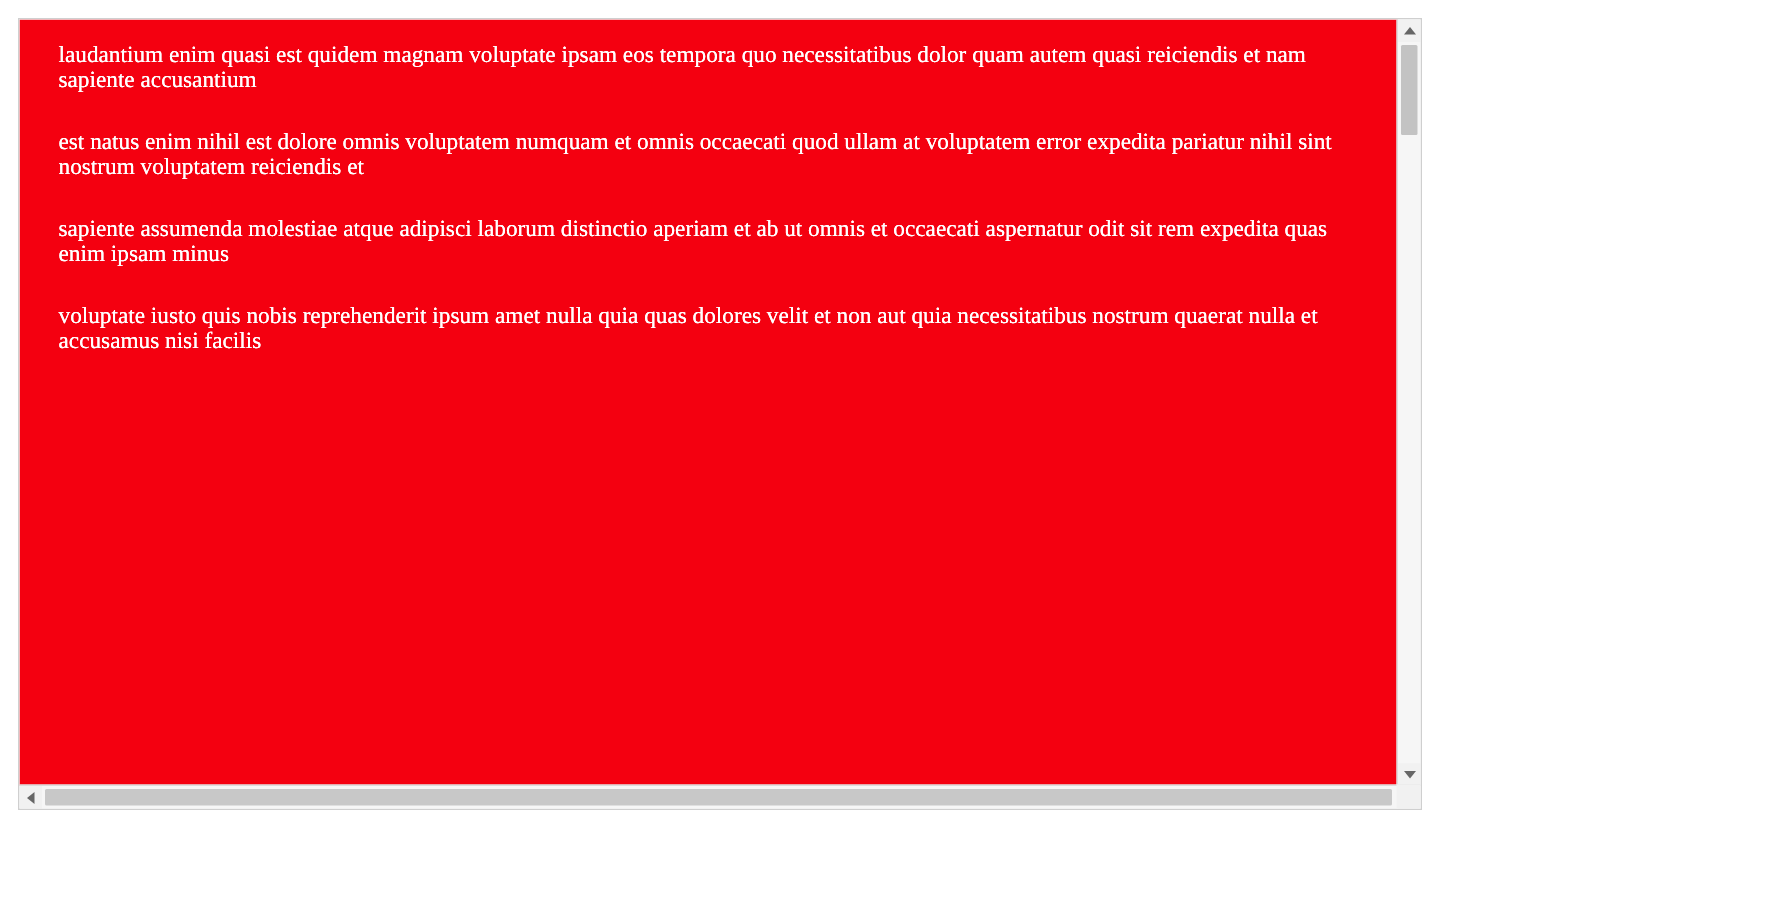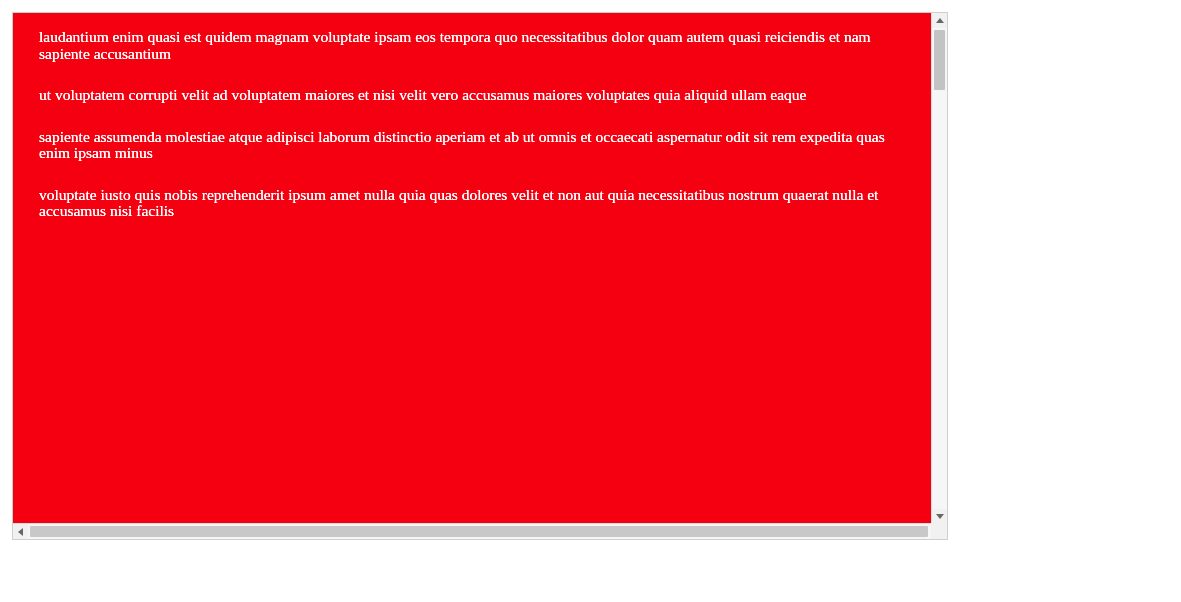--- a/index.html
+++ b/index.html
@@ -182,21 +182,21 @@
 </head>
 <body>
 
 <div id="app">
 
   <div class="scroll-frame">
 
     <div class="content-viewport">
       <div class="red-panel">
         <p class="para">laudantium enim quasi est quidem magnam voluptate ipsam eos tempora quo necessitatibus dolor quam autem quasi reiciendis et nam sapiente accusantium</p>
-        <p class="para">ut voluptatem corrupti velit ad voluptatem maiores et nisi velit vero accusamus maiores voluptates quia aliquid ullam eaque</p>
+        <p class="para">est natus enim nihil est dolore omnis voluptatem numquam et omnis occaecati quod ullam at voluptatem error expedita pariatur nihil sint nostrum voluptatem reiciendis et</p>
         <p class="para">sapiente assumenda molestiae atque adipisci laborum distinctio aperiam et ab ut omnis et occaecati aspernatur odit sit rem expedita quas enim ipsam minus</p>
         <p class="para">voluptate iusto quis nobis reprehenderit ipsum amet nulla quia quas dolores velit et non aut quia necessitatibus nostrum quaerat nulla et accusamus nisi facilis</p>
 
       </div>
     </div>
 
     <div class="vscrollbar">
       <div class="vscroll-track-line"></div>
       <div class="vscroll-up">
         <span class="arrow arrow-up"></span>

